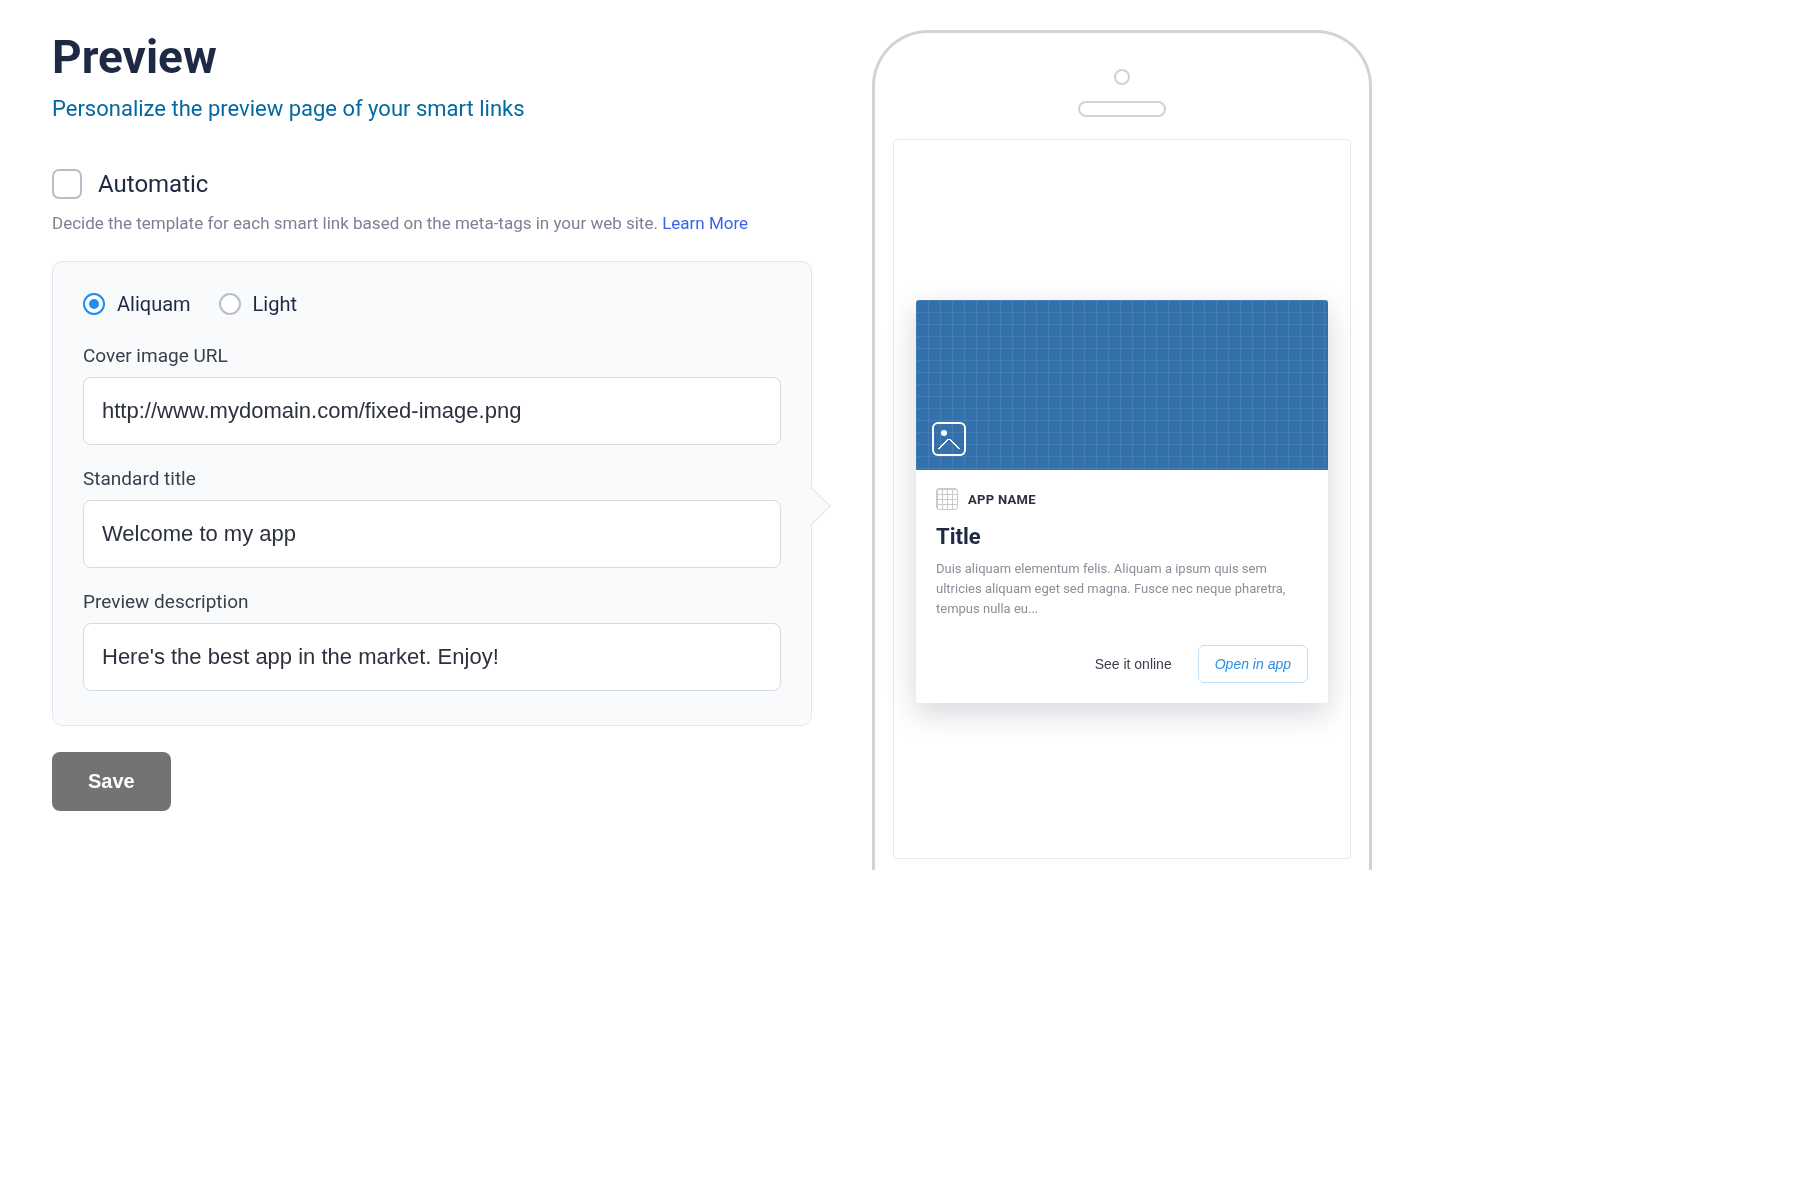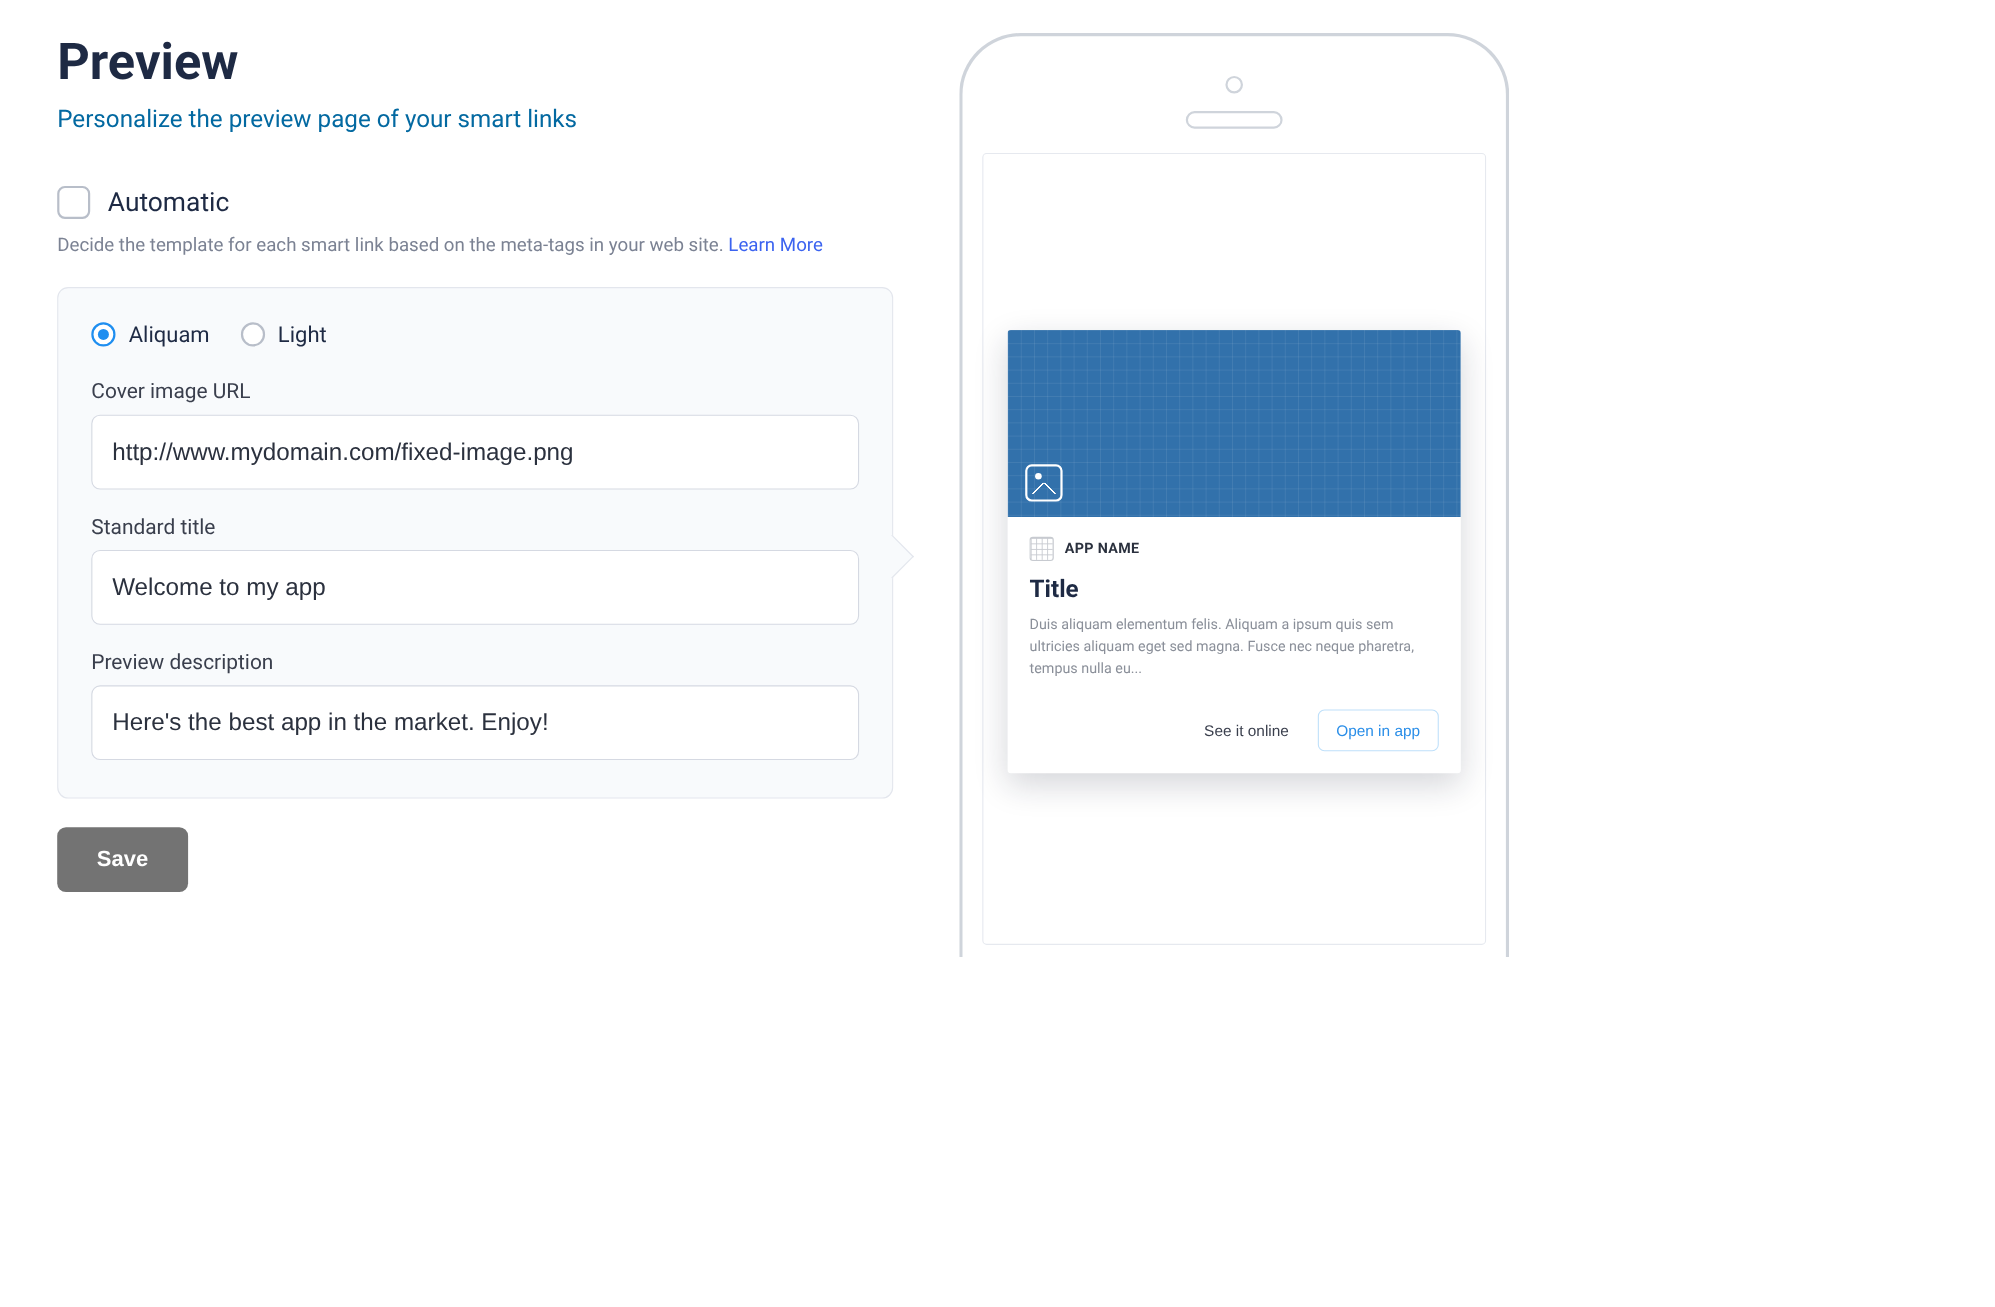--- a/index.html
+++ b/index.html
@@ -187,21 +187,21 @@
       linear-gradient(#9aa0aa 1px, transparent 1px),
       linear-gradient(90deg, #9aa0aa 1px, transparent 1px);
     background-size: 5px 5px;
     opacity:0.55;
   }
   .app-name { font-size: 13px; font-weight:700; letter-spacing:0.3px; color:#2b313e; }
   .pc-title { font-size: 22px; font-weight:700; color:#1e2a44; margin-bottom:10px; }
   .pc-desc { font-size: 13px; line-height:1.55; color:#8a8f99; margin-bottom:26px; }
   .pc-actions { display:flex; justify-content:flex-end; gap:14px; }
   .btn-plain { font-size:14px; color:#3a3f4d; background:transparent; border:none; padding:10px 12px; cursor:pointer; }
-  .btn-outline { font-size:14px; color:#2a8ee8; background:#fff; border:1px solid #bfe0fa; border-radius:6px; padding:10px 16px; cursor:pointer; }
+  .btn-outline { font-size:14px; color:#2a8ee8; background:#fff; border:1px solid #bfe0fa; border-radius:6px; padding:10px 16px; cursor:pointer;font-style:italic; }
 </style>
 </head>
 <body>
 
 <div class="layout">
   <div class="left-col">
     <h1 class="page-title">Preview</h1>
     <p class="page-subtitle">Personalize the preview page of your smart links</p>
 
     <div class="auto-row">

